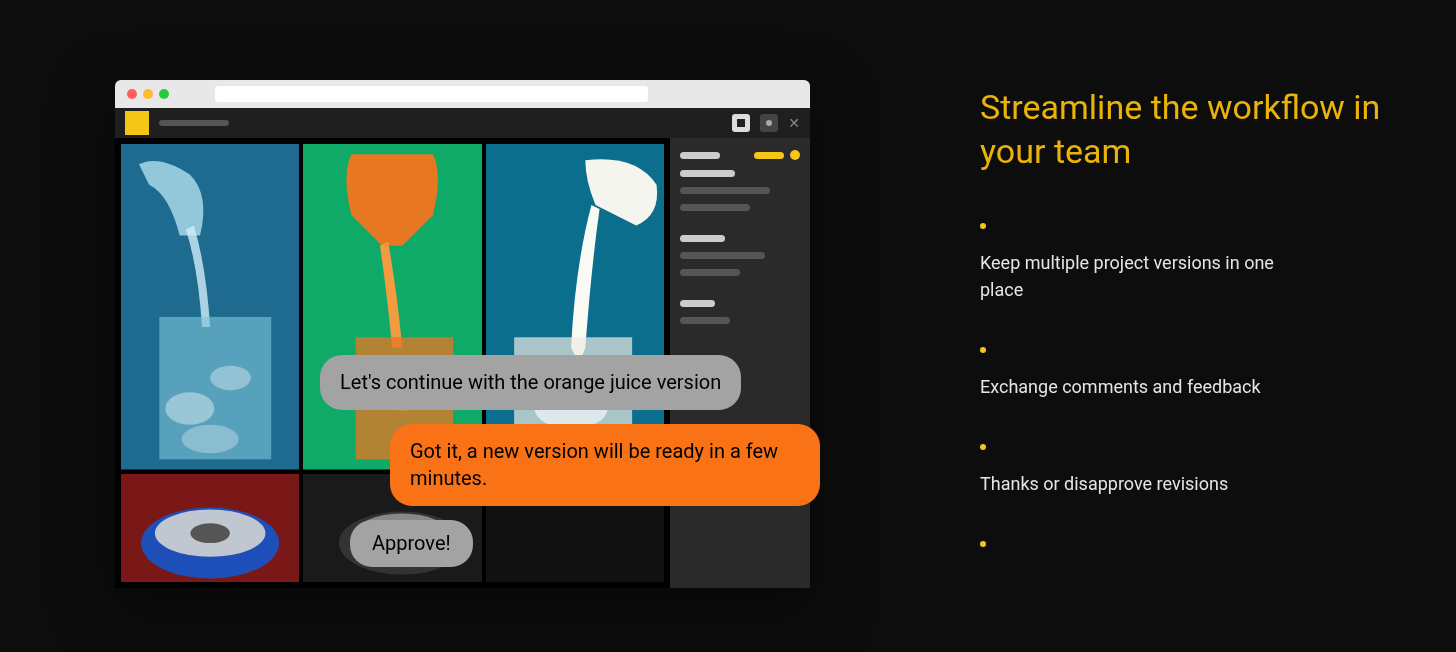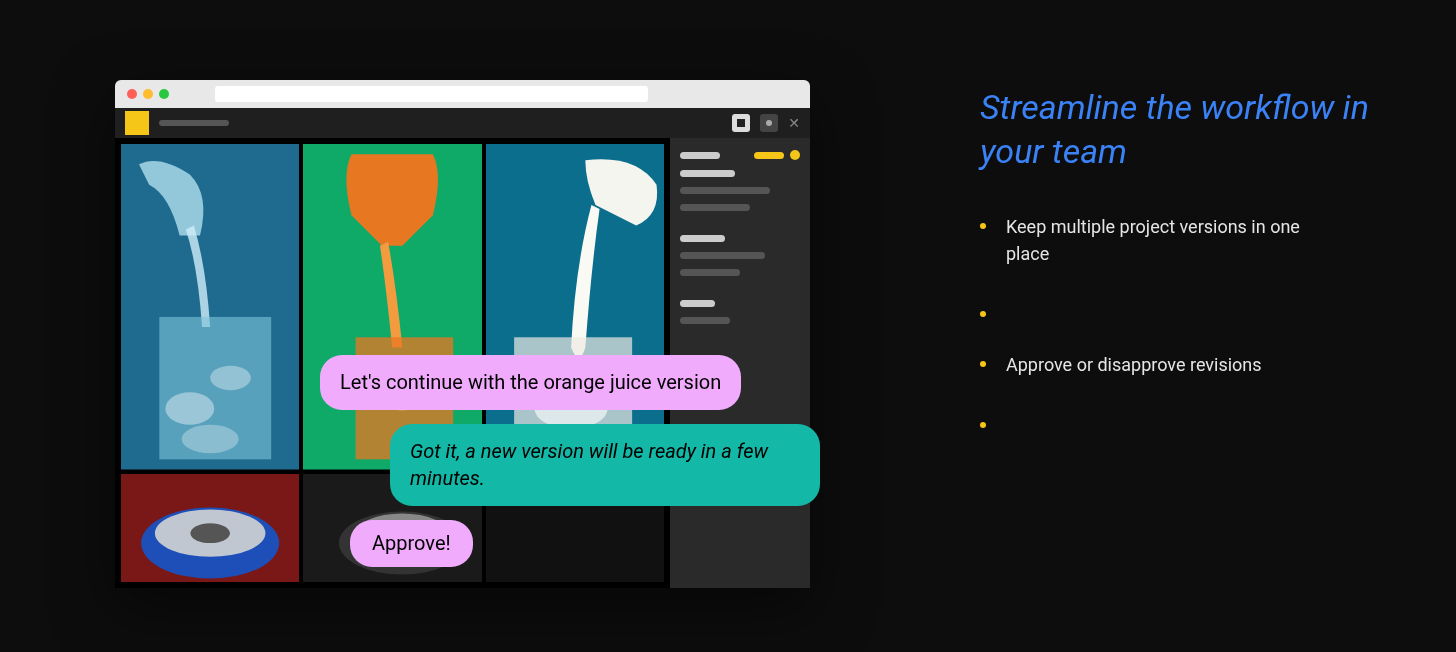--- a/index.html
+++ b/index.html
@@ -100,41 +100,41 @@
 }
 .bubble {
   padding: 14px 20px;
   border-radius: 22px;
   font-size: 20px;
   line-height: 1.35;
   margin-bottom: 14px;
   max-width: fit-content;
   position: relative;
 }
-.bubble-yellow { background: #f0abfc; color: #000; }
-.bubble-white { background: #14b8a6; color: #000; margin-left: 70px; font-style: italic; }
+.bubble-yellow { background: #a3a3a3; color: #000; }
+.bubble-white { background: #f97316; color: #000; margin-left: 70px; }
 .bubble-thanks { margin-left: 30px; padding: 10px 22px; }
 .right-panel {
   flex: 1;
   padding: 85px 60px 0 170px;
 }
 .heading {
-  color: #3b82f6;
+  color: #eab308;
   font-size: 34px;
   font-weight: 400;
   line-height: 1.3;
   margin-bottom: 40px;
-  font-style: italic;
 }
 .feature-list { list-style: none; }
 .feature-list li {
   display: flex;
   align-items: flex-start;
   gap: 20px;
   margin-bottom: 34px;
+  flex-direction: column;
 }
 .bullet {
   width: 6px;
   height: 6px;
   border-radius: 50%;
   background: #f5c518;
   flex-shrink: 0;
   margin-top: 10px;
 }
 .feature-text {
@@ -255,22 +255,23 @@
 
 <div class="right-panel">
   <h2 class="heading">Streamline the workflow in your team</h2>
   <ul class="feature-list">
     <li>
       <span class="bullet"></span>
       <span class="feature-text">Keep multiple project versions in one place</span>
     </li>
     <li>
       <span class="bullet"></span>
-    </li>
-    <li>
-      <span class="bullet"></span>
-      <span class="feature-text">Approve or disapprove revisions</span>
+      <span class="feature-text">Exchange comments and feedback</span>
+    </li>
+    <li>
+      <span class="bullet"></span>
+      <span class="feature-text">Thanks or disapprove revisions</span>
     </li>
     <li>
       <span class="bullet"></span>
     </li>
   </ul>
 </div>
 
 </body></html>

